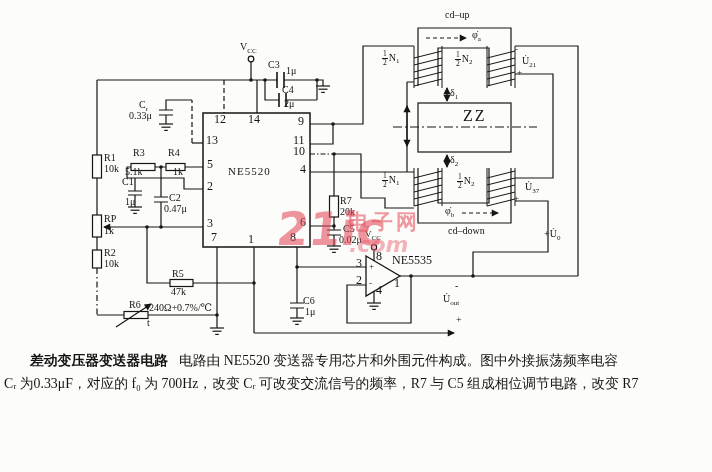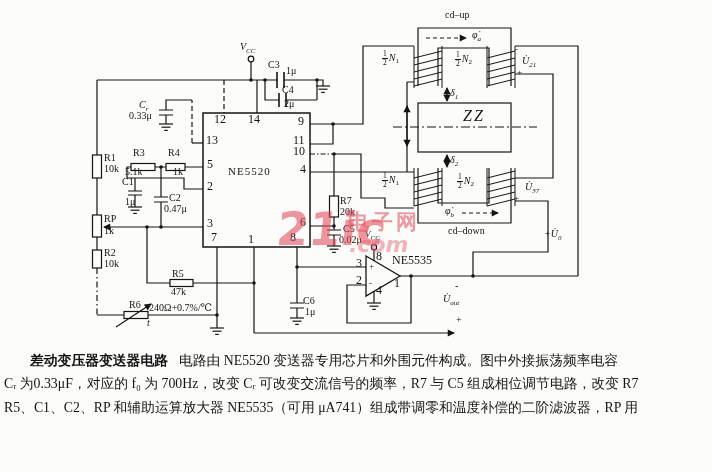--- a/index.html
+++ b/index.html
@@ -1,20 +1,20 @@
 <!DOCTYPE html>
 <html><head>
 <meta charset="utf-8">
 <style>
   html,body{margin:0;padding:0;}
   .stage{position:relative;width:712px;height:472px;background:#fcfcfa;overflow:hidden;
          font-family:"Liberation Serif","DejaVu Serif",serif;color:#141414;}
   svg{position:absolute;left:0;top:0;}
   .lb{position:absolute;font-size:10px;line-height:11px;white-space:nowrap;color:#141414;z-index:4;}
-  .it{font-style:italic;text-align:right;}
+  .it{text-align:right;}
   .sb{font-size:7px;vertical-align:-2.5px;}
   .pin{font-size:12px;}
   .icname{font-size:11px;letter-spacing:1px;}
   .sm{font-size:9px;}
   .frac{display:inline-block;text-align:center;vertical-align:-4px;margin-right:1px;}
   .fn{display:block;font-size:7.5px;line-height:7.5px;border-bottom:0.9px solid #141414;padding:0 1px;}
   .fd{display:block;font-size:7.5px;line-height:8px;}
   .wm{position:absolute;z-index:5;pointer-events:none;font-family:"DejaVu Sans","Liberation Sans",sans-serif;font-weight:bold;}
   .wm-big{left:277px;top:206px;font-size:46px;line-height:46px;color:rgba(224,62,80,0.55);transform:skewX(-6deg);}
   .wm-cn{left:348px;top:211px;font-size:21px;line-height:22px;letter-spacing:3px;color:rgba(229,85,98,0.6);}
@@ -241,16 +241,15 @@
   <span class="lb it" style="left:525px;top:181px"><span>U̇</span><span class="sb">37</span></span>
   <span class="lb sm" style="left:514px;top:193px">+</span>
 
   <div class="wm wm-big">21ic</div>
   <div class="wm wm-cn">电子网</div>
   <div class="wm wm-com">.com</div>
 
   <div class="caption">
     <div class="ln ind"><span class="cap-title">差动变压器变送器电路</span><span>电路由 NE5520 变送器专用芯片和外围元件构成。图中外接振荡频率电容</span></div>
     <div class="ln">Cᵣ 为0.33μF，对应的 f₀ 为 700Hz，改变 Cᵣ 可改变交流信号的频率，R7 与 C5 组成相位调节电路，改变 R7</div>
-    <div class="ln">R5、C1、C2、RP 和辅助运算放大器 NE5535（可用 μA741）组成带调零和温度补偿的二阶滤波器，RP 用</div>
   </div>
 
 </div>
 
 </body></html>

